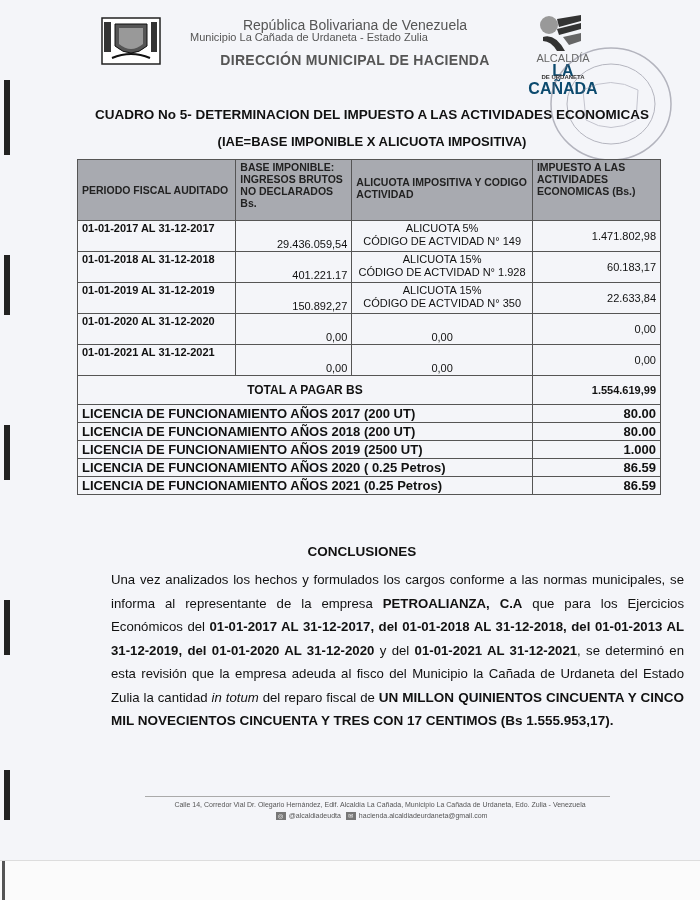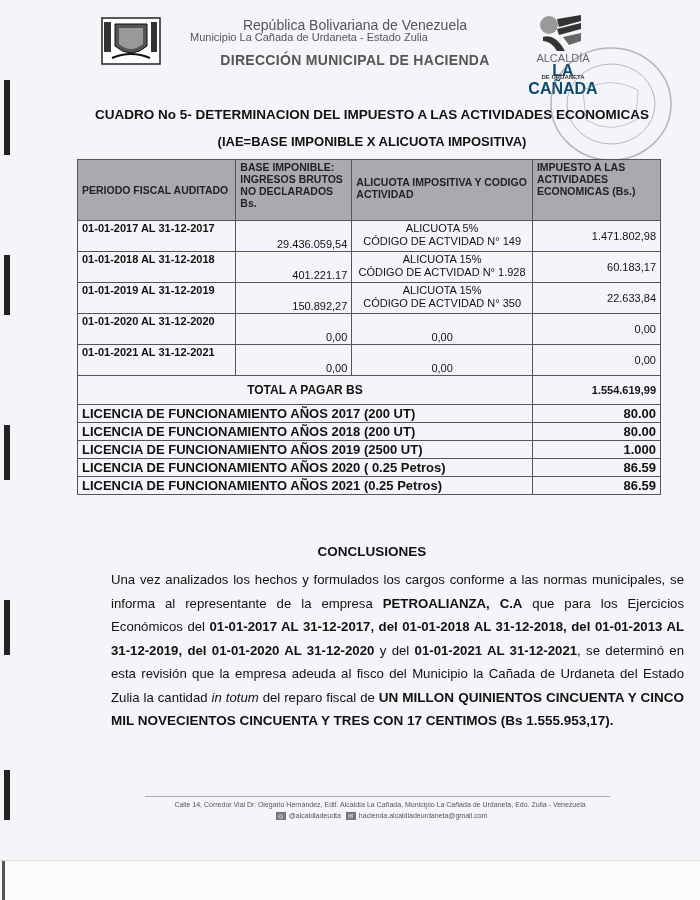--- a/index.html
+++ b/index.html
@@ -38,21 +38,21 @@
   tr.total td { height:26px; font-weight:bold; vertical-align:middle; }
   tr.total td.lbl { text-align:center; font-size:12px; }
   tr.total td.val { text-align:right; }
   tr.lic td { height:15px; font-weight:bold; font-size:13px; vertical-align:middle; }
   tr.lic td.val { text-align:right; }
   tr.grand td { height:30px; font-weight:bold; font-size:11px; }
   tr.grand td.lbl { text-align:center; }
   tr.grand td.val { text-align:right; }
 
   
-  .concl-title { position:absolute; left:82px; top:544px; width:580px; text-align:center; font-size:13.5px; font-weight:bold; }
+  .concl-title { position:absolute; left:72px; top:544px; width:580px; text-align:center; font-size:13.5px; font-weight:bold; }
   .para { position:absolute; left:83px; top:568px; width:573px; font-size:13.2px; line-height:23.5px; text-align:justify;margin-left:28px; }
   .para b { font-weight:bold; }
   .para .big { font-weight:bold; font-size:13.5px; }
 
   
   .footer-rule { position:absolute; left:145px; top:796px; width:465px; border-top:1px solid #aaa; }
   .footer-addr { position:absolute; left:140px; top:801px; width:480px; text-align:center; font-size:7px; color:#555; }
   .footer-contact { position:absolute; left:140px; top:812px; width:480px; text-align:center; font-size:7px; color:#555; }
   .ico { display:inline-block; width:10px; height:8px; background:#777; color:#fff; font-size:6px; line-height:8px; text-align:center; vertical-align:middle; margin:0 3px; }
 </style>

